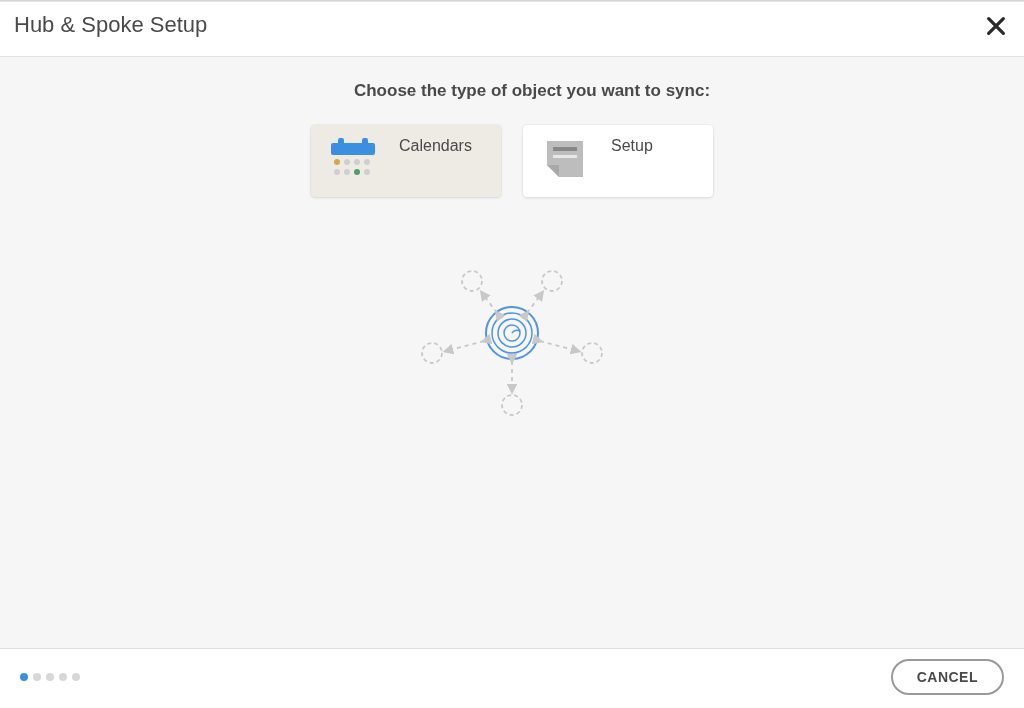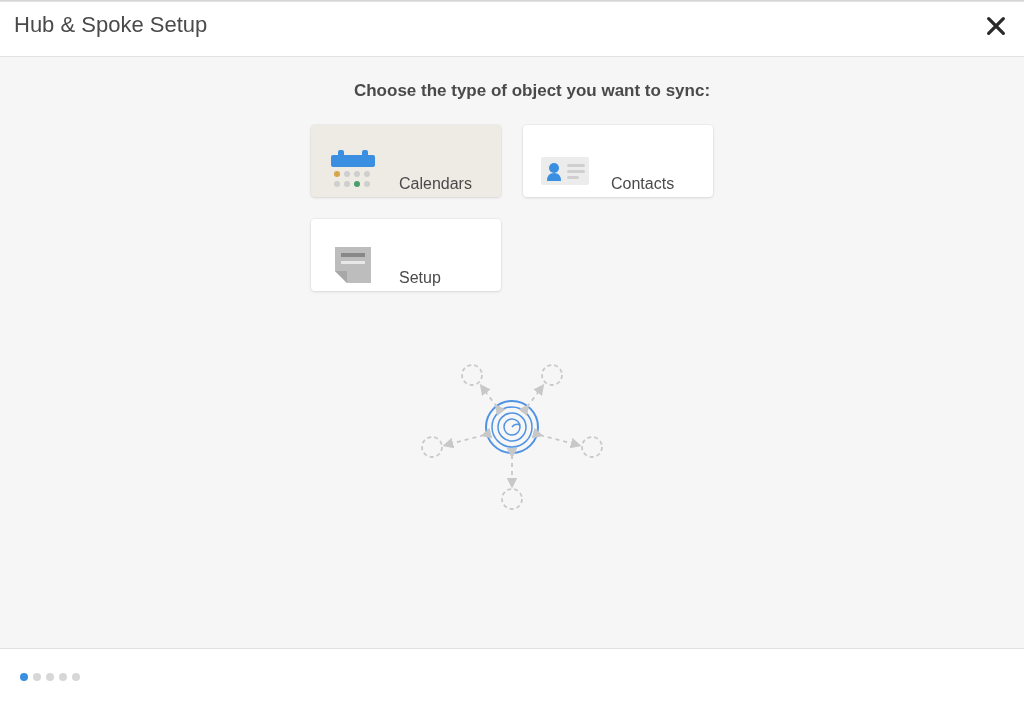--- a/index.html
+++ b/index.html
@@ -54,26 +54,26 @@
   .card-grid {
     display: grid;
     grid-template-columns: 190px 190px;
     grid-auto-rows: 72px;
     gap: 22px;
     width: max-content;
     margin: 0 auto;
   }
   .card {
     display: flex;
-    align-items: flex-end;
+    align-items: flex-start;
     background: #fff;
     border-radius: 4px;
     box-shadow: 0 1px 3px rgba(0,0,0,0.10), 0 0 0 1px rgba(0,0,0,0.03);
     cursor: pointer;
-    padding: 4px 14px;
+    padding: 12px 14px;
     gap: 18px;
   }
   .card.selected {
     background: #eeeae4;
   }
   .card-icon {
     width: 56px;
     height: 44px;
     display: flex;
     align-items: center;
@@ -151,33 +151,20 @@
           <circle cx="42" cy="25" r="3" fill="#cfcfcf"></circle>
           <circle cx="12" cy="35" r="3" fill="#cfcfcf"></circle>
           <circle cx="22" cy="35" r="3" fill="#cfcfcf"></circle>
           <circle cx="32" cy="35" r="3" fill="#4aa06d"></circle>
           <circle cx="42" cy="35" r="3" fill="#cfcfcf"></circle>
         </svg>
       </div>
       <div class="card-label">Calendars</div>
     </div>
 
-    <div class="card">
-      <div class="card-icon">
-        <svg viewBox="0 0 56 44" width="56" height="44">
-          <rect x="4" y="8" width="48" height="28" rx="2" fill="#ececec"></rect>
-          <circle cx="17" cy="19" r="5" fill="#3b8fe0"></circle>
-          <path d="M10 32 Q10 24 17 24 Q24 24 24 32 Z" fill="#3b8fe0"></path>
-          <rect x="30" y="15" width="18" height="3" rx="1.5" fill="#cfcfcf"></rect>
-          <rect x="30" y="21" width="18" height="3" rx="1.5" fill="#cfcfcf"></rect>
-          <rect x="30" y="27" width="12" height="3" rx="1.5" fill="#cfcfcf"></rect>
-        </svg>
-      </div>
-      <div class="card-label">Contacts</div>
-    </div>
 
 
     <div class="card">
       <div class="card-icon">
         <svg viewBox="0 0 56 44" width="56" height="44">
           <path d="M10 4 L46 4 L46 40 L22 40 L10 28 Z" fill="#bdbdbd"></path>
           <path d="M10 28 L22 28 L22 40 Z" fill="#a8a8a8"></path>
           <rect x="16" y="10" width="24" height="4" fill="#888"></rect>
           <rect x="16" y="18" width="24" height="3" fill="#e8e8e8"></rect>
         </svg>
@@ -220,13 +207,14 @@
 </div>
 
 <div class="footer">
   <div class="dots">
     <div class="dot active"></div>
     <div class="dot"></div>
     <div class="dot"></div>
     <div class="dot"></div>
     <div class="dot"></div>
   </div>
+  <button class="cancel-btn">CANCEL</button>
 </div>
 
 </body></html>

